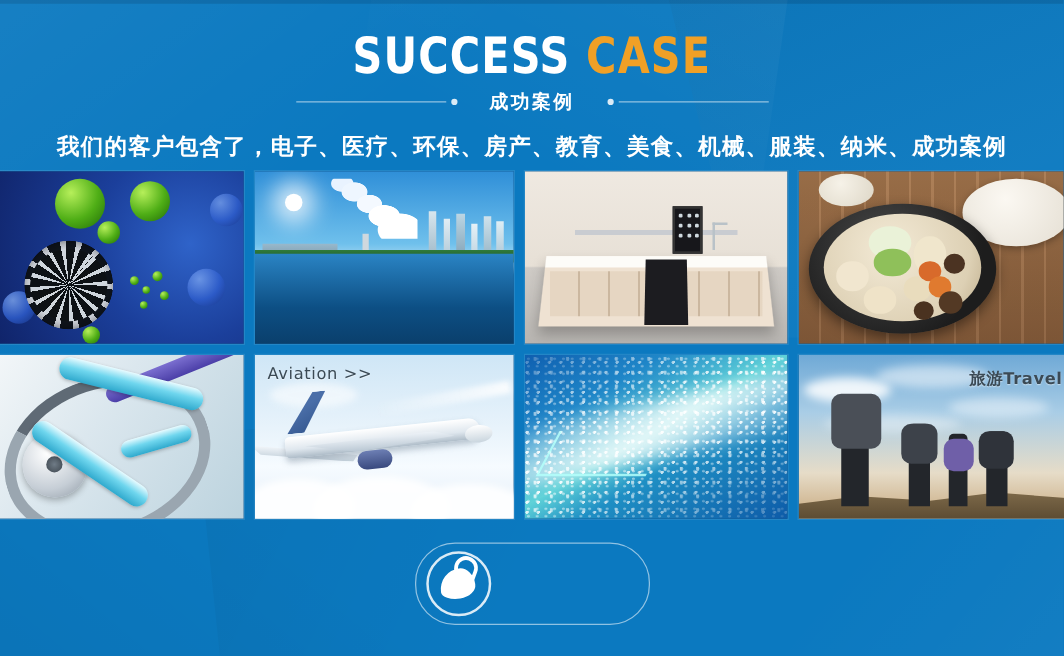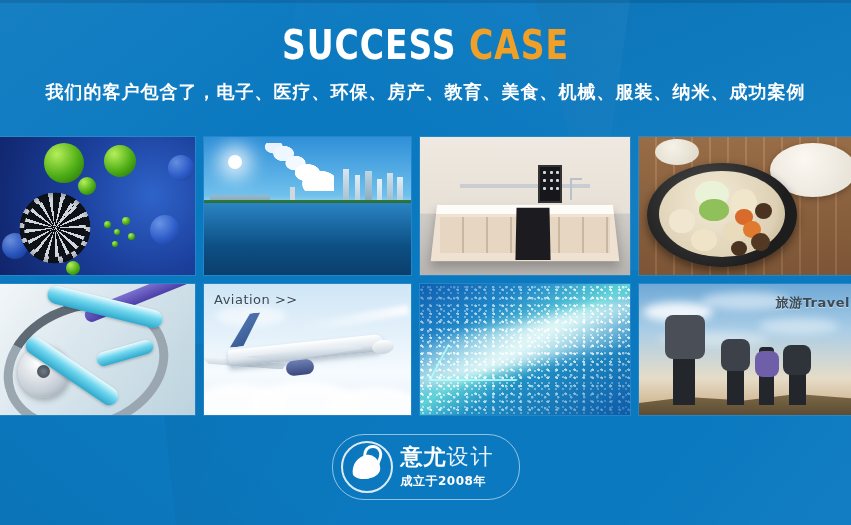--- a/index.html
+++ b/index.html
@@ -220,20 +220,27 @@
   <div class="bg-facet f2"></div>
   <div class="bg-facet f3"></div>
   <div class="bg-facet f4"></div>
   <div class="bg-facet f5"></div>
   <div class="bg-facet f6"></div>
 
   <div class="header">
     <div class="title">
       <span class="w">SUCCESS</span><span class="w">&nbsp;</span><span class="o">CASE</span>
     </div>
+    <div class="subrow">
+      <div class="sub-line"></div>
+      <div class="sub-dot"></div>
+      <div class="sub-cn">成功案例</div>
+      <div class="sub-dot"></div>
+      <div class="sub-line"></div>
+    </div>
     <div class="lead">我们的客户包含了，电子、医疗、环保、房产、教育、美食、机械、服装、纳米、成功案例</div>
   </div>
 
   <div class="gallery">
 
     <div class="tile">
       <div class="art nano">
         <div class="ball g" style="left:44px;top:6px;width:40px;height:40px;"></div>
         <div class="ball g" style="left:104px;top:8px;width:32px;height:32px;"></div>
         <div class="ball g" style="left:78px;top:40px;width:18px;height:18px;"></div>
@@ -366,21 +373,15 @@
       </div>
       <div class="cap cap-tr">旅游Travel</div>
     </div>
 
   </div>
 
   <div class="logo">
     <div class="mark">
       <div class="glyph"></div>
     </div>
-    <div class="txt">
-      <div class="l1">
-        <span class="bold">意尤</span><span class="thin">设计</span>
-      </div>
-      <div class="l2">成立于2008年</div>
-    </div>
   </div>
 
 </div>
 
 </body></html>

